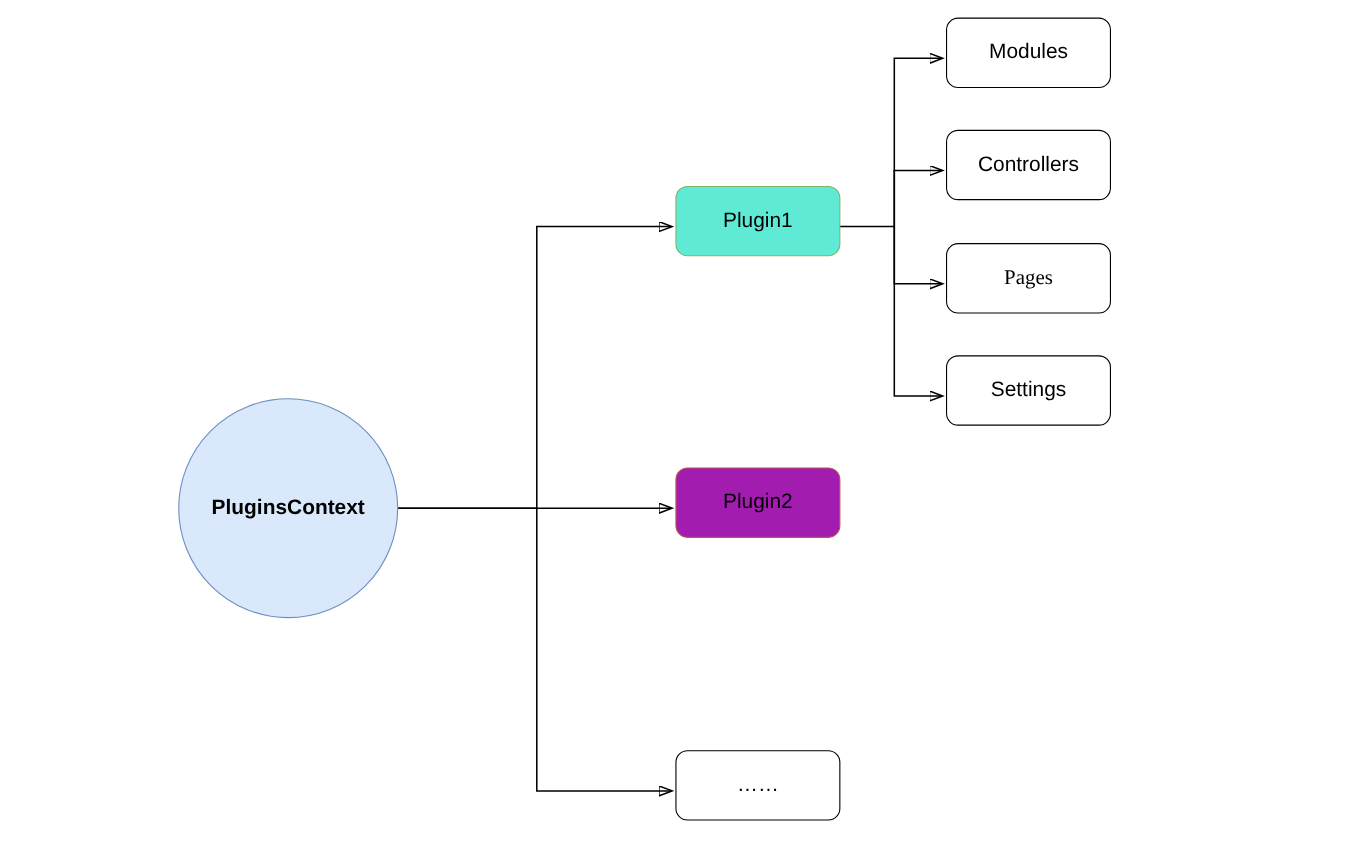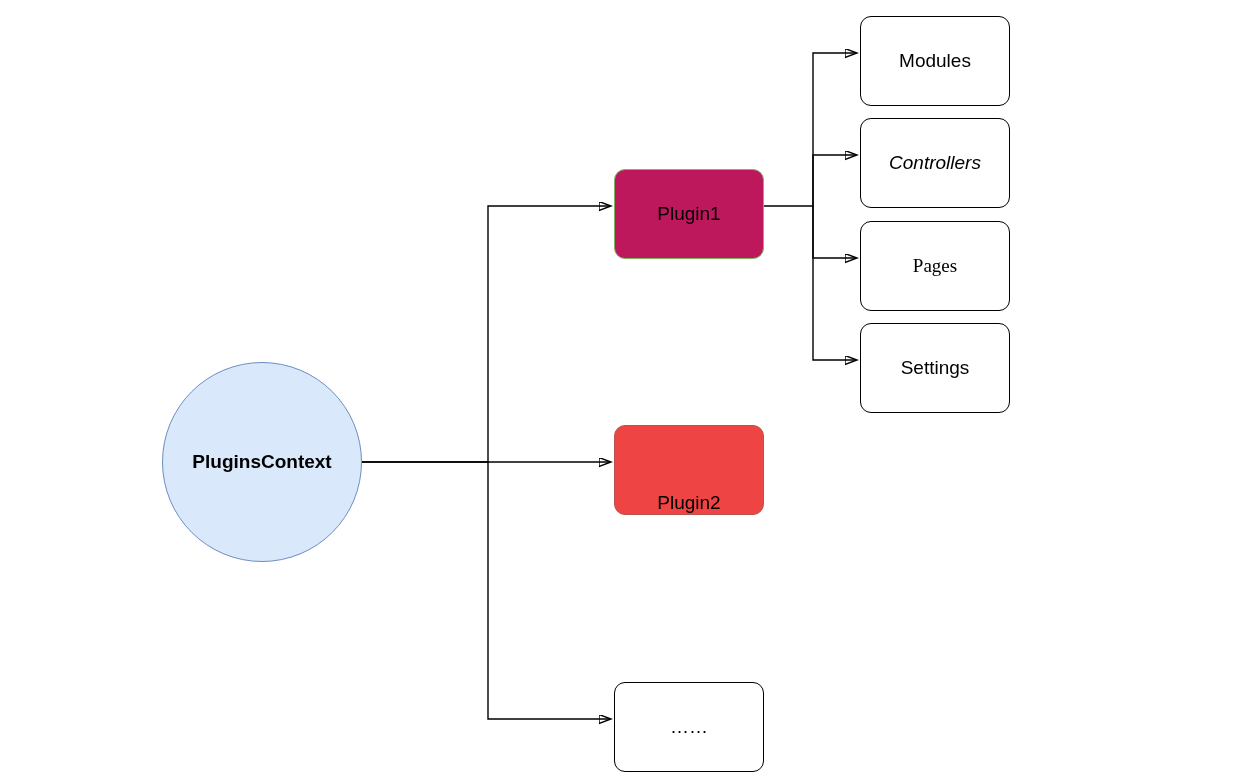--- a/index.html
+++ b/index.html
@@ -34,34 +34,34 @@
     align-items: center;
     justify-content: center;
     text-align: center;
     font-size: 19px;
     color: #000000;
     background: #ffffff;
     border: 1px solid #000000;
   }
   .rect {
     width: 150px;
-    height: 90px;
+    height: 64px;
     border-radius: 11px;
   }
   .ellipse {
     width: 200px;
     height: 200px;
     border-radius: 50%;
   }
   .pos-context     { left: 162px; top: 362px; font-weight: bold; }
   .pos-plugin1     { left: 614px; top: 169px; }
   .pos-plugin2     { left: 614px; top: 425px; }
   .pos-more        { left: 614px; top: 682px; }
   .pos-modules     { left: 860px; top:  16px; }
-  .pos-controllers { left: 860px; top: 118px; font-style: italic; }
+  .pos-controllers { left: 860px; top: 118px; }
   .pos-pages       { left: 860px; top: 221px; font-family: Liberation Serif, serif; }
   .pos-settings    { left: 860px; top: 323px; }
 </style>
 </head>
 <body>
 
 <div class="canvas">
 
   <svg class="edges" viewBox="0 0 1235 781" xmlns="http://www.w3.org/2000/svg">
     <defs>
@@ -75,25 +75,25 @@
     <path d="M763 206 H813 V53 H856" marker-end="url(#arrow)"></path>
     <path d="M813 206 V155 H856" marker-end="url(#arrow)"></path>
     <path d="M813 206 V258 H856" marker-end="url(#arrow)"></path>
     <path d="M813 206 V360 H856" marker-end="url(#arrow)"></path>
   </svg>
 
   <div class="node ellipse pos-context" style="background: rgb(218, 232, 252); border-color: rgb(108, 142, 191);">
     <span>PluginsContext</span>
   </div>
 
-  <div class="node rect pos-plugin1" style="background: #be185d; border-color: rgb(130, 179, 102);">
+  <div class="node rect pos-plugin1" style="background: #5eead4; border-color: rgb(130, 179, 102);">
     <span>Plugin1</span>
   </div>
 
-  <div class="node rect pos-plugin2" style="background: #ef4444; border-color: rgb(184, 84, 80); align-items: flex-end;">
+  <div class="node rect pos-plugin2" style="background: #a21caf; border-color: rgb(184, 84, 80);">
     <span>Plugin2</span>
   </div>
 
   <div class="node rect pos-more" style="background: rgb(255, 255, 255); border-color: rgb(0, 0, 0);">
     <span>……</span>
   </div>
 
   <div class="node rect pos-modules" style="background: rgb(255, 255, 255); border-color: rgb(0, 0, 0);">
     <span>Modules</span>
   </div>

